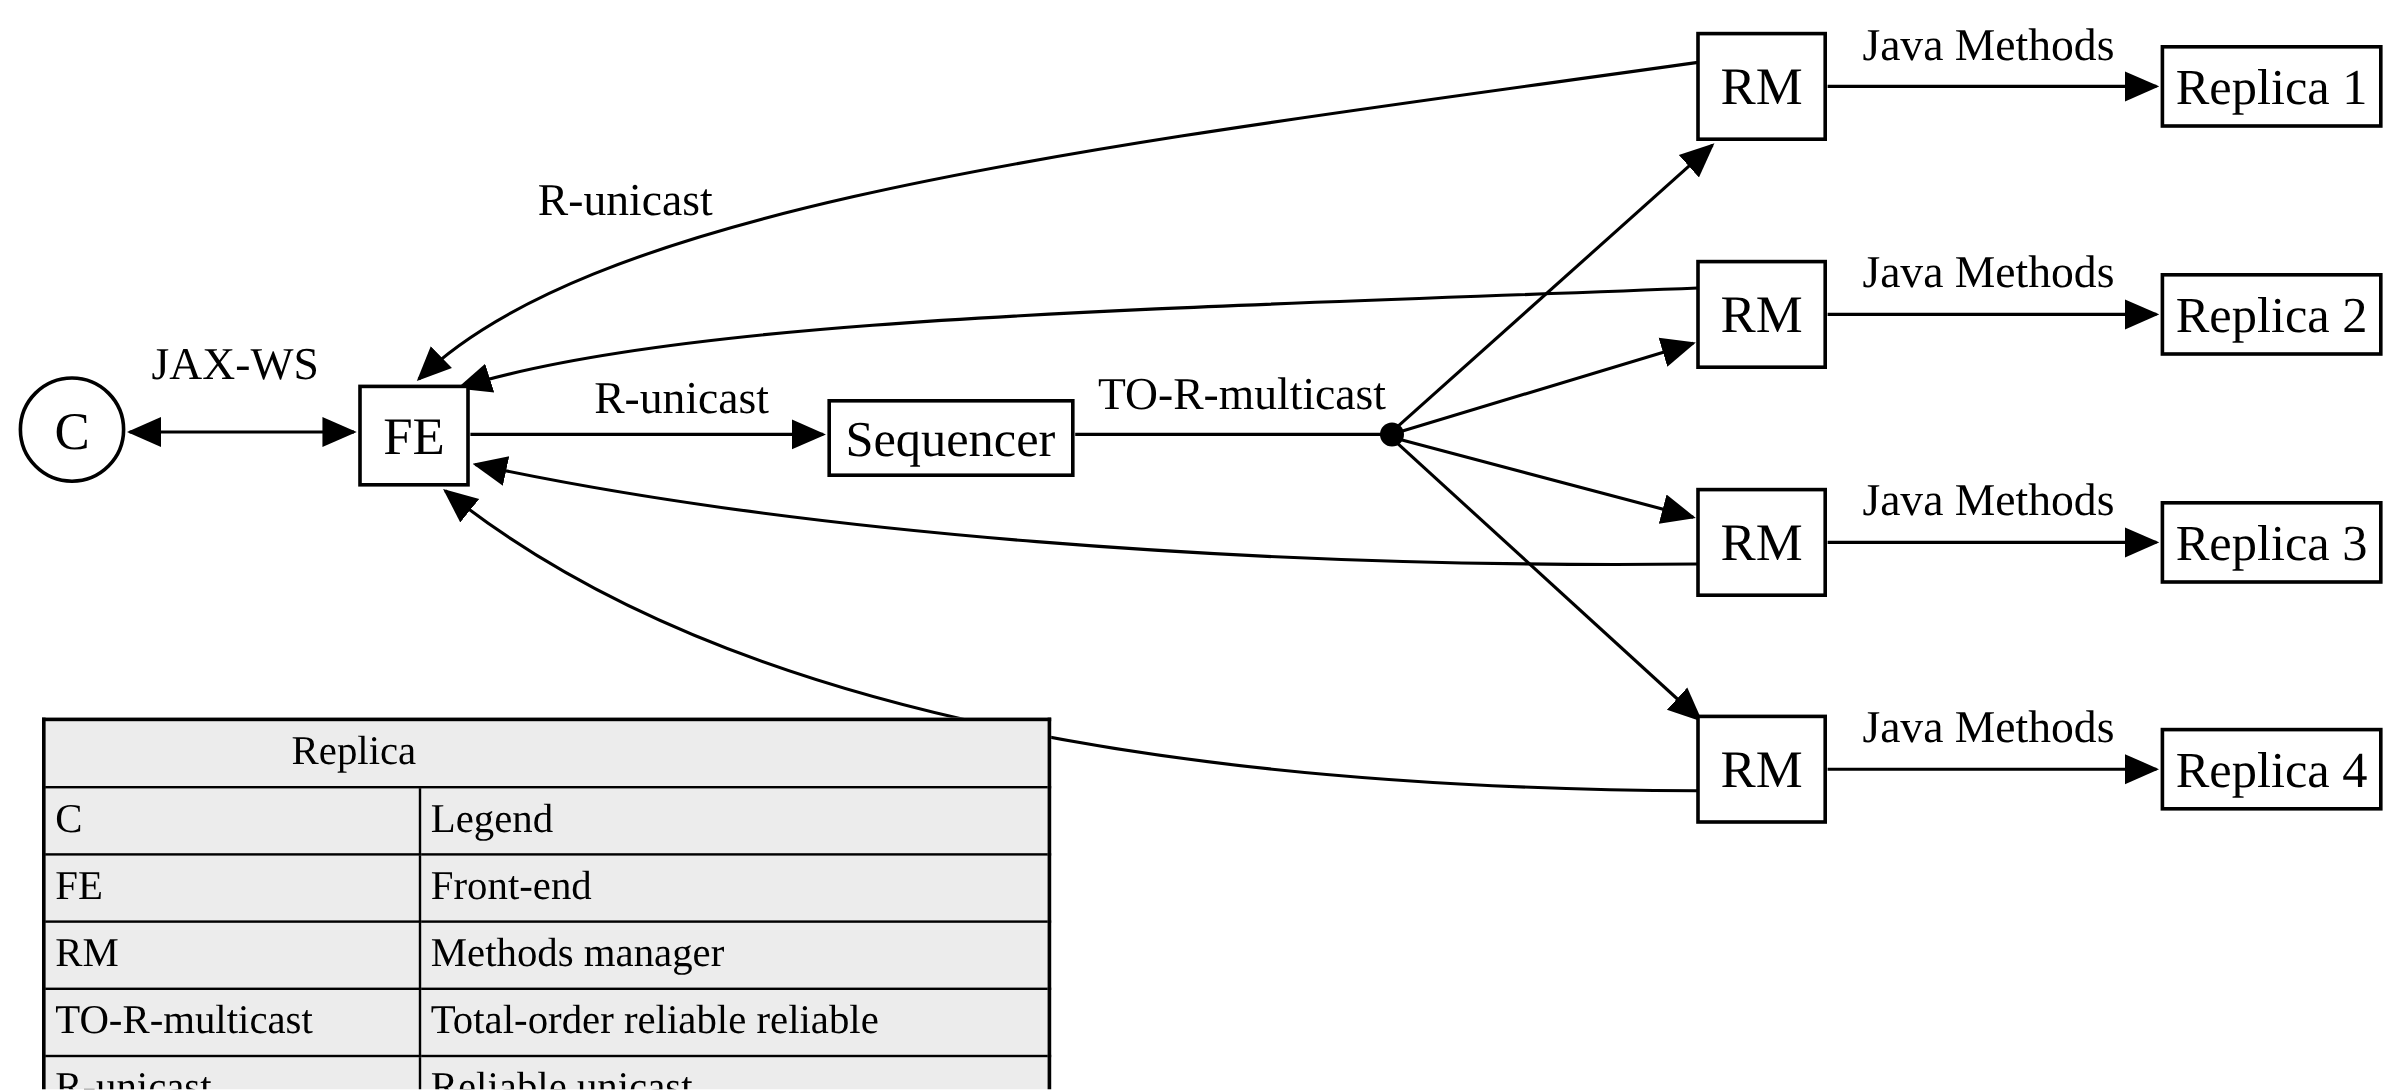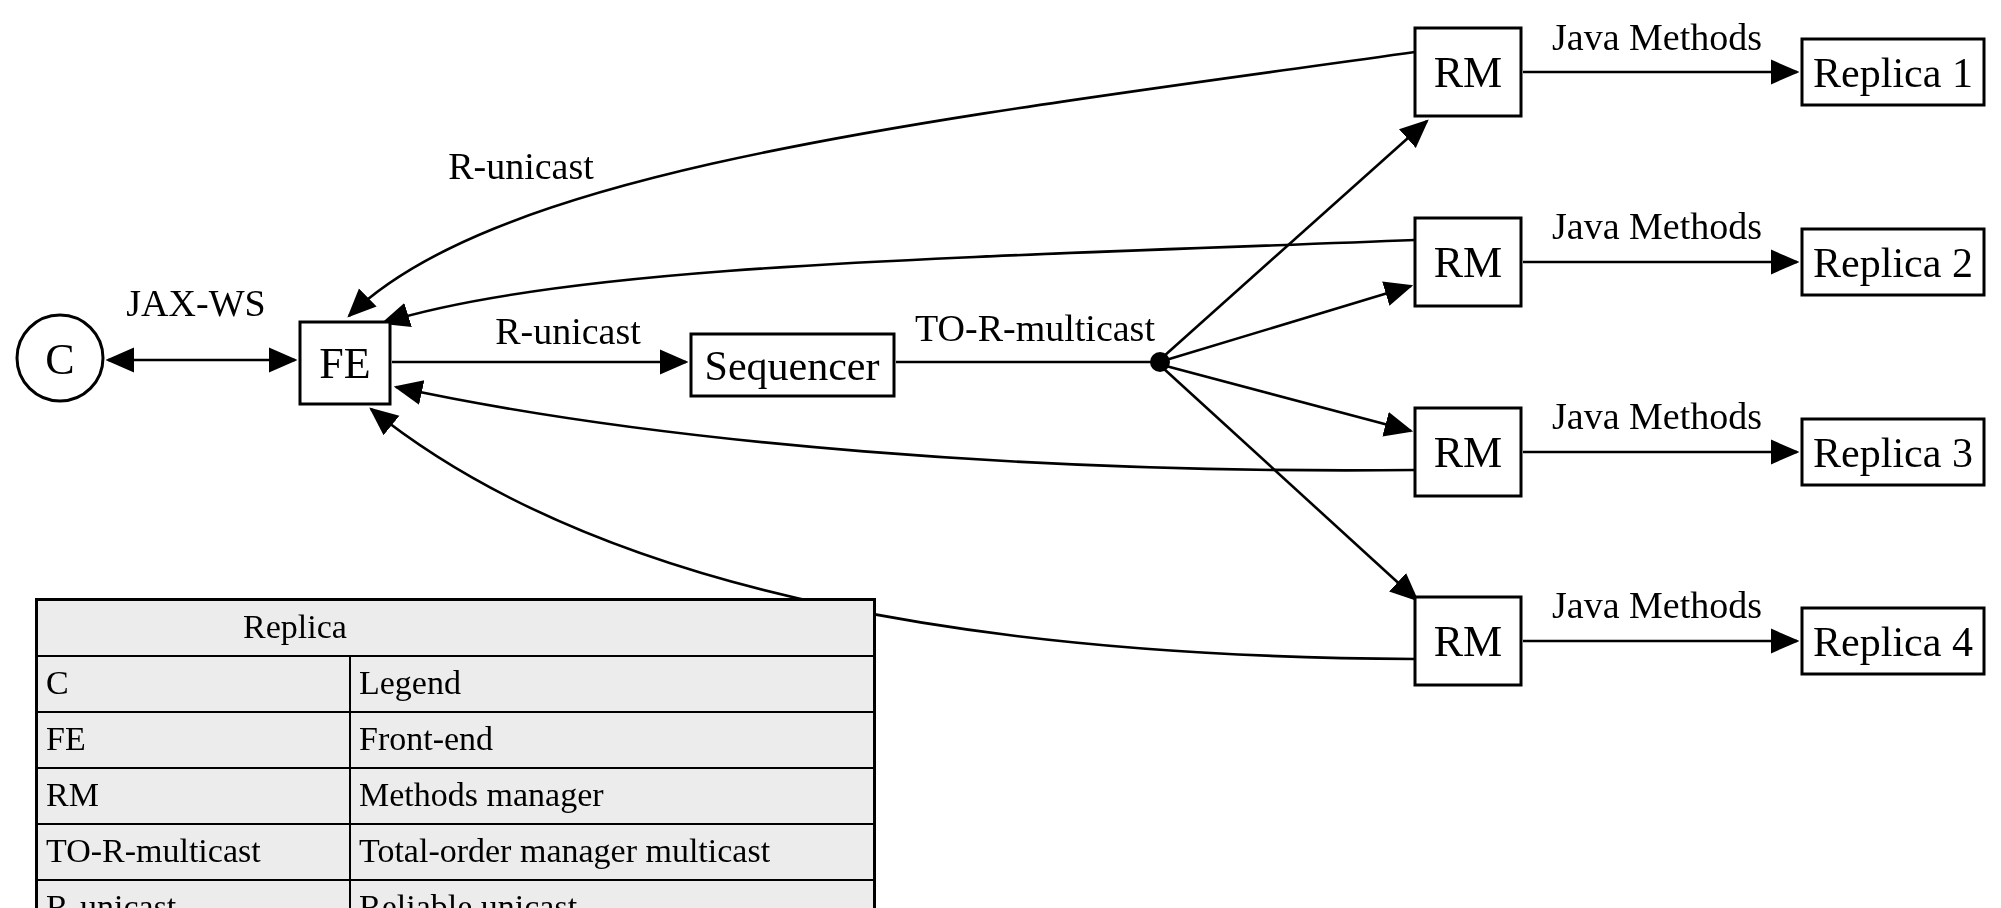--- a/index.html
+++ b/index.html
@@ -128,21 +128,21 @@
       <tr>
         <td class="key-col">FE</td>
         <td>Front-end</td>
       </tr>
       <tr>
         <td class="key-col">RM</td>
         <td>Methods manager</td>
       </tr>
       <tr>
         <td class="key-col">TO-R-multicast</td>
-        <td>Total-order manager multicast</td>
+        <td>Total-order reliable reliable</td>
       </tr>
       <tr>
         <td class="key-col">R-unicast</td>
         <td>Reliable unicast</td>
       </tr>
     </tbody>
   </table>
 
 </div>
 

